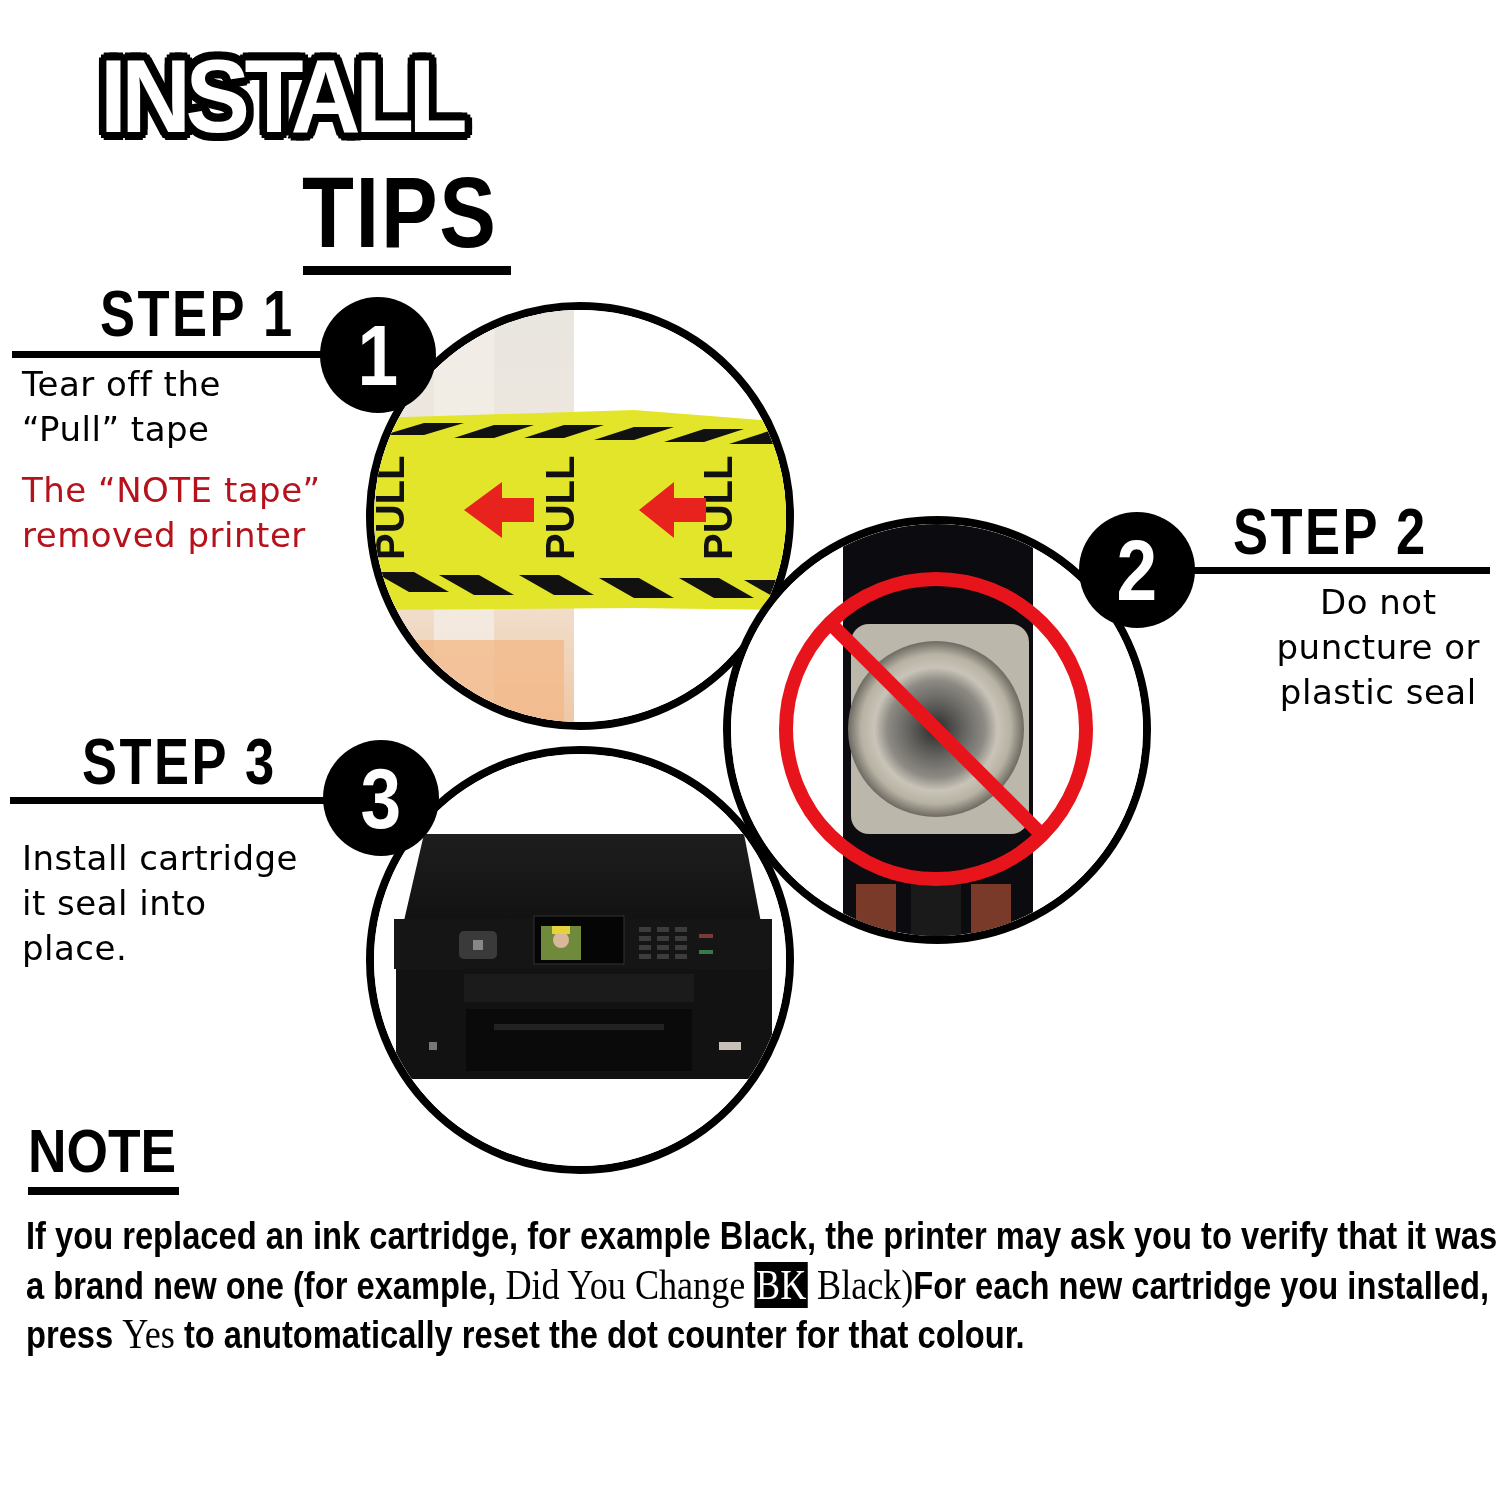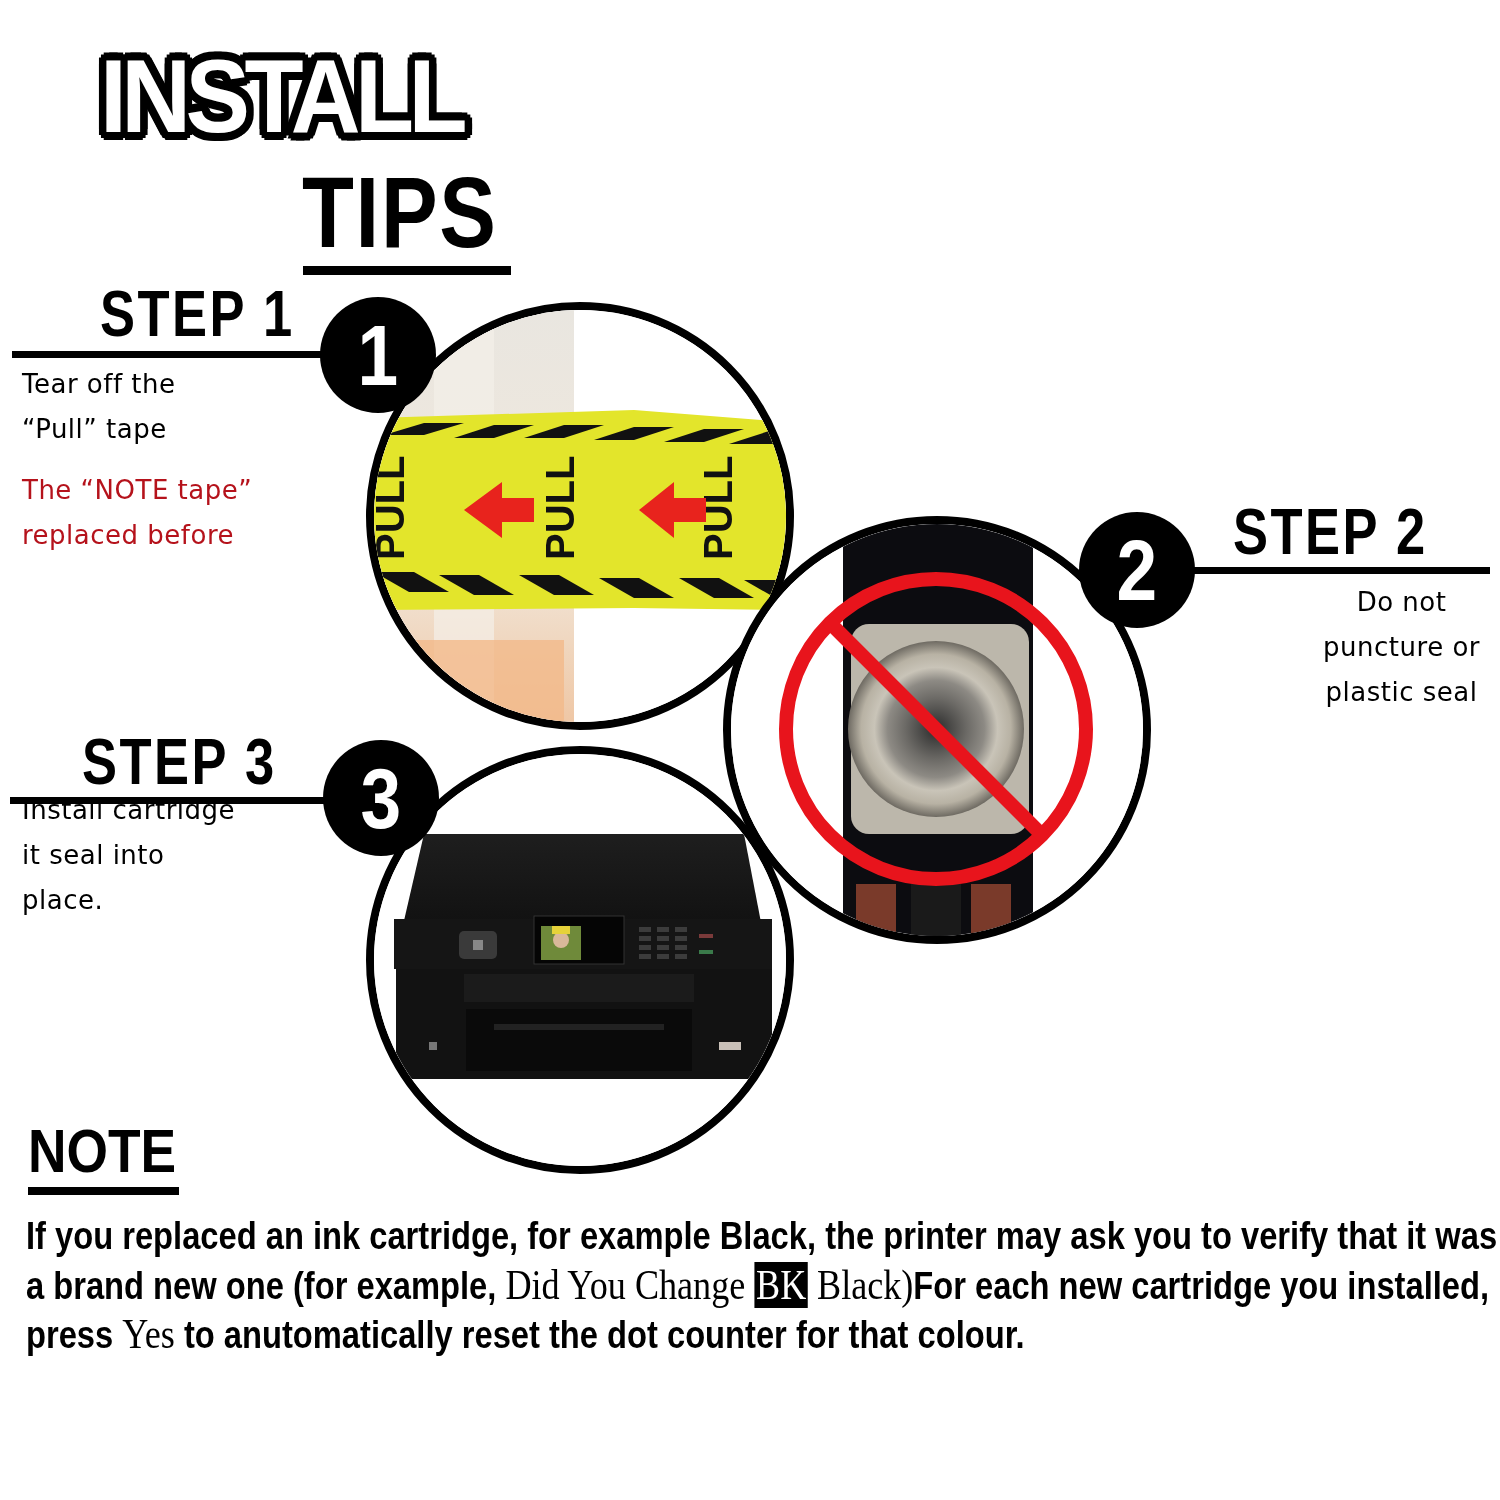--- a/index.html
+++ b/index.html
@@ -35,21 +35,21 @@
 
     
     .step-heading {
       font-family: "Liberation Sans", sans-serif; font-weight: 700;
       font-size: 64px; line-height: 64px; letter-spacing: 3px;
       transform: scaleX(0.82); transform-origin: left top; white-space: nowrap;
     }
     .rule { background: #000; height: 7px; }
 
     .desc {
-      font-family: "DejaVu Sans", sans-serif; font-size: 26px; line-height: 45px;
+      font-family: "DejaVu Sans", sans-serif; font-size: 34px; line-height: 45px;
       white-space: nowrap; letter-spacing: 0.5px;
     }
     .desc-red { color: #b5121b; }
     .desc-right { text-align: center; }
 
     
     .photo-circle {
       border-radius: 50%; border: 8px solid #000; box-sizing: border-box;
       overflow: hidden; background: #fff;
     }
@@ -91,21 +91,21 @@
 <div class="abs tips-underline"></div>
 
 <div class="abs step-heading" style="left:100px; top:282px;">STEP 1</div>
 <div class="abs rule" style="left:12px; top:351px; width:320px;"></div>
 <div class="abs desc" style="left:22px; top:362px;">
   <div>Tear off the</div>
   <div>“Pull” tape</div>
 </div>
 <div class="abs desc desc-red" style="left:22px; top:468px;">
   <div>The “NOTE tape”</div>
-  <div>replaced before</div>
+  <div>removed printer</div>
 </div>
 
 <div class="abs photo-circle" style="left:366px; top:302px; width:428px; height:428px;">
   <svg width="412" height="412" viewBox="0 0 412 412">
     <defs>
       <linearGradient id="cartBody" x1="0" y1="0" x2="0" y2="1">
         <stop offset="0" stop-color="#e9e6e0"></stop>
         <stop offset="0.6" stop-color="#f1e8dc"></stop>
         <stop offset="1" stop-color="#efc7a5"></stop>
       </linearGradient>
@@ -185,21 +185,21 @@
 <div class="abs step-heading" style="left:1233px; top:500px;">STEP 2</div>
 <div class="abs rule" style="left:1190px; top:567px; width:300px;"></div>
 <div class="abs desc desc-right" style="right:20px; top:580px;">
   <div>Do not</div>
   <div>puncture or</div>
   <div>plastic seal</div>
 </div>
 
 <div class="abs step-heading" style="left:82px; top:730px;">STEP 3</div>
 <div class="abs rule" style="left:10px; top:797px; width:320px;"></div>
-<div class="abs desc" style="left:22px; top:788px;">
+<div class="abs desc" style="left:22px; top:836px;">
   <div>Install cartridge</div>
   <div>it seal into</div>
   <div>place.</div>
 </div>
 
 <div class="abs photo-circle" style="left:366px; top:746px; width:428px; height:428px;">
   <svg width="412" height="412" viewBox="0 0 412 412">
     <defs>
       <linearGradient id="lid" x1="0" y1="0" x2="0" y2="1">
         <stop offset="0" stop-color="#1e1e1e"></stop>

